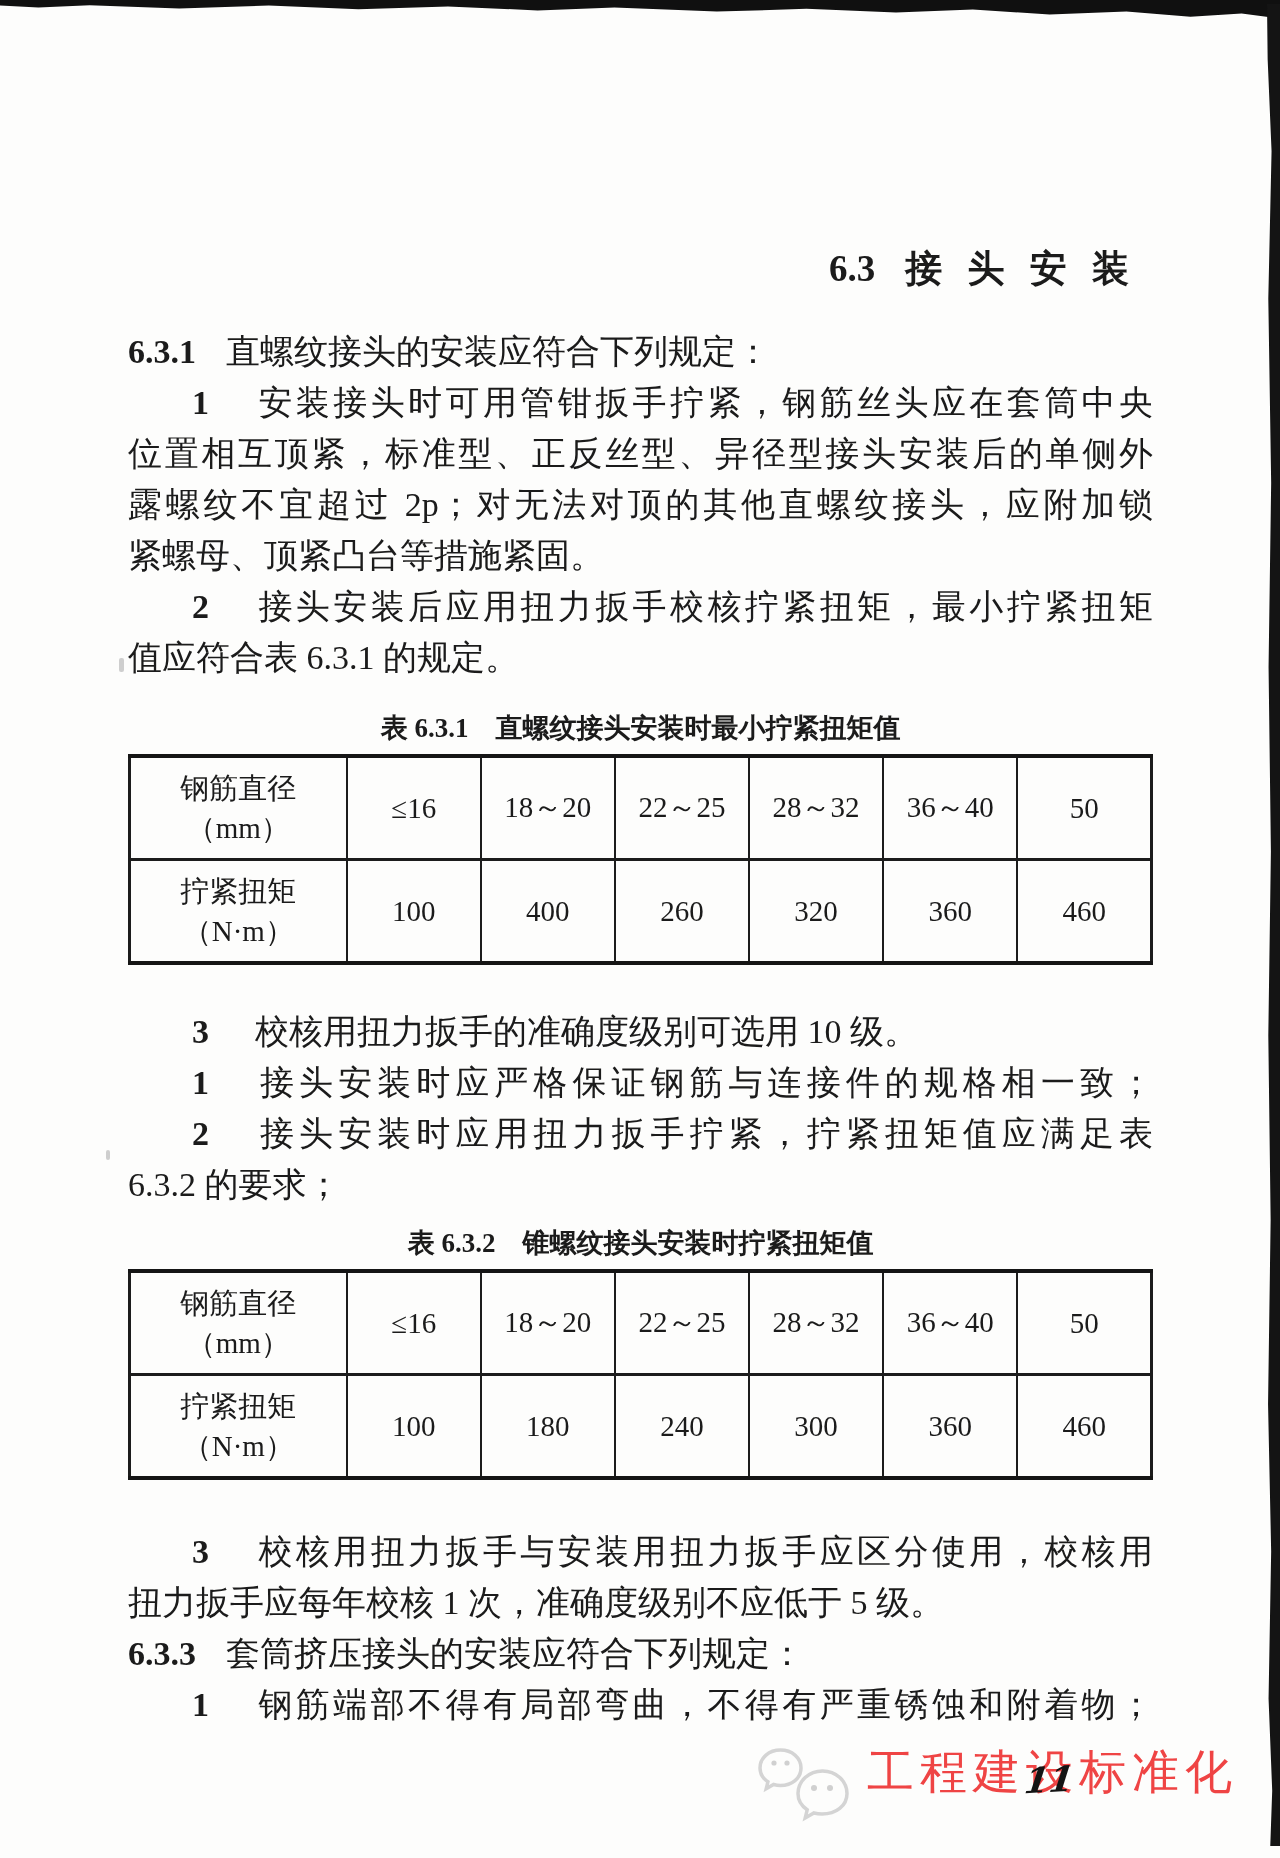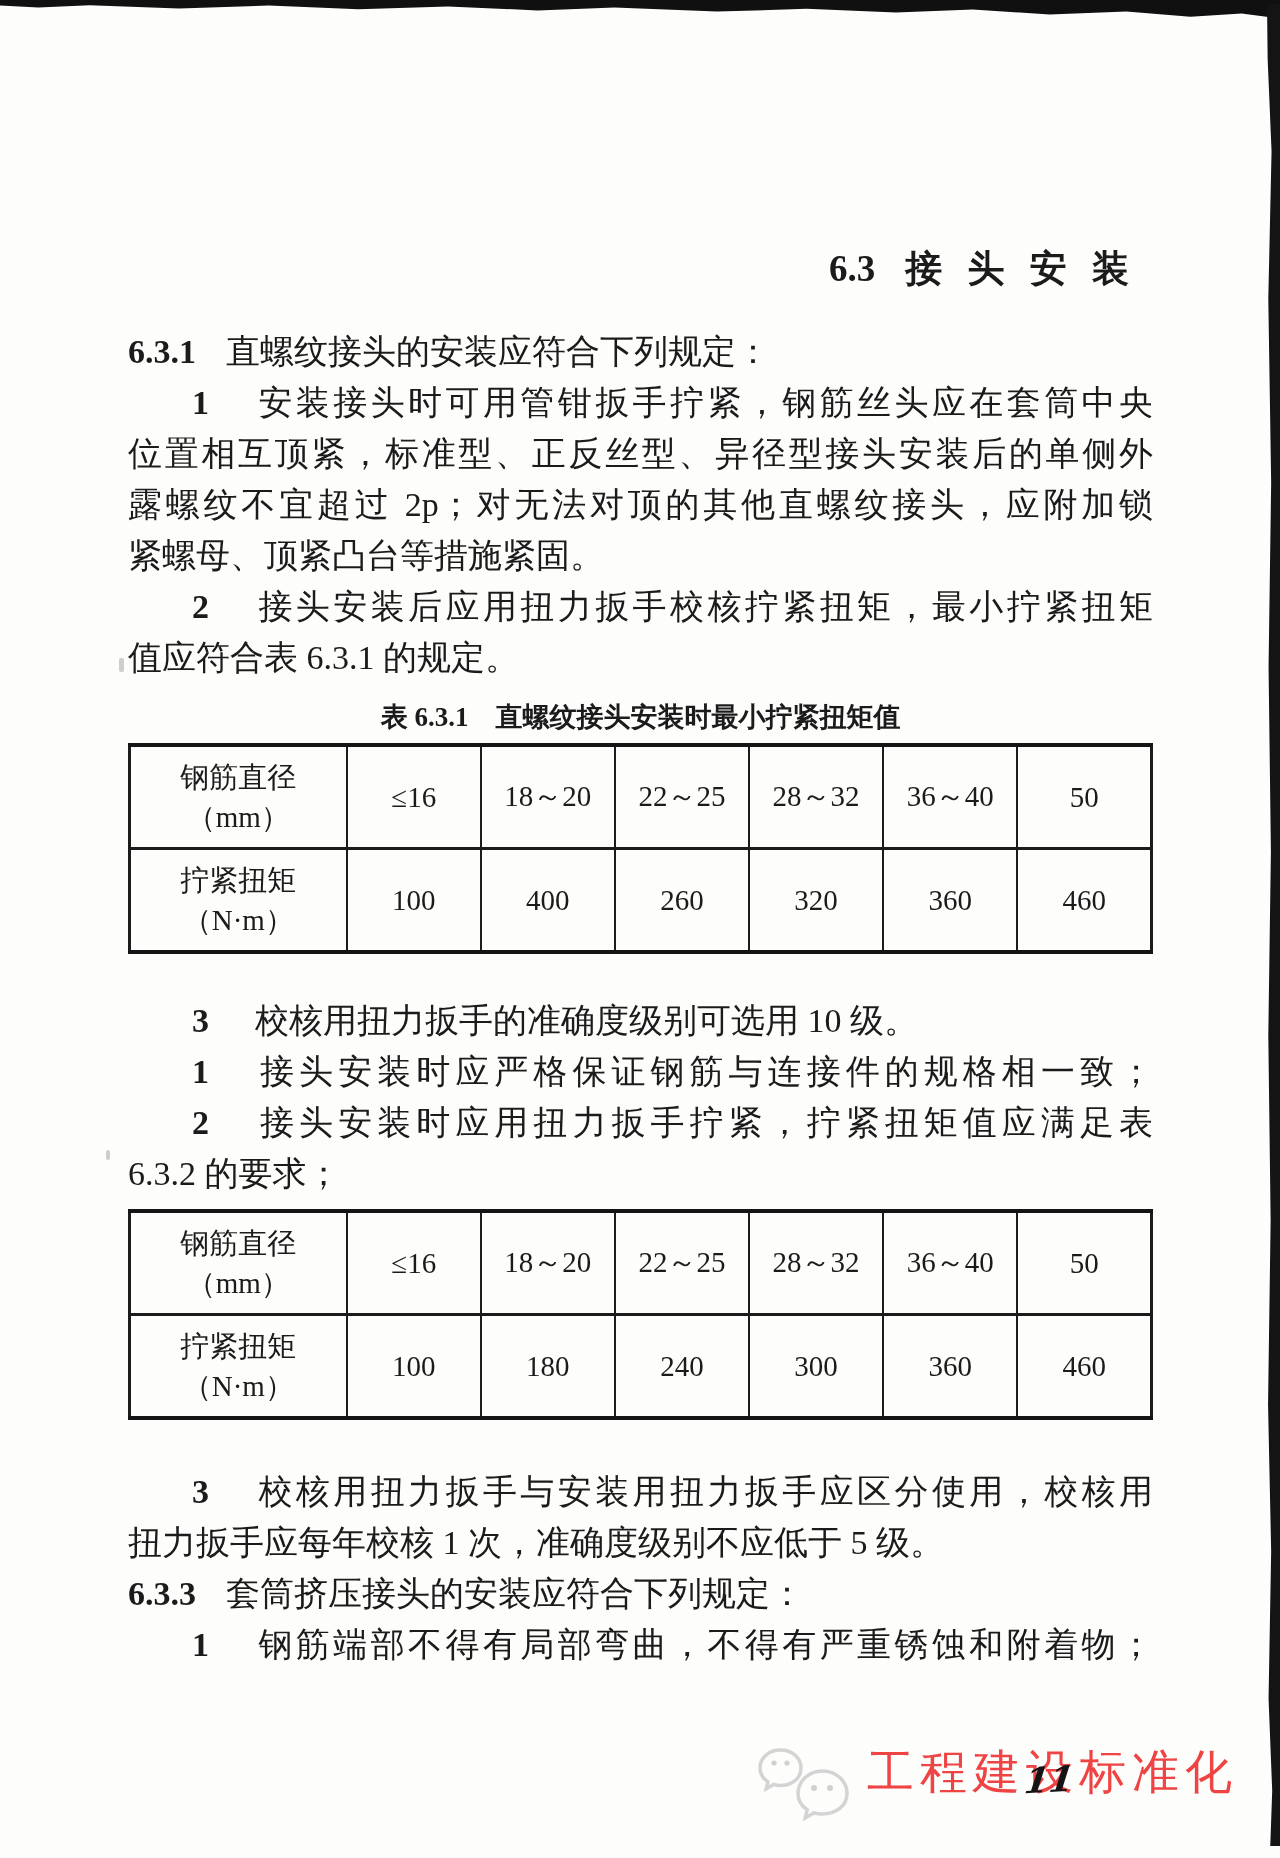--- a/index.html
+++ b/index.html
@@ -24,21 +24,21 @@
   .h-num{margin-right:30px;}
   .h-title{letter-spacing:8px;}
 
   .para{margin-top:37px;}
   .line{font-size:34px;line-height:51px;height:51px;white-space:nowrap;}
   .line.j{white-space:normal;text-align:justify;text-align-last:justify;}
   .line.ind{padding-left:64px;}
   .clab{font-weight:bold;margin-right:30px;}
   .num{font-weight:bold;margin-right:46px;}
 
-  .tbl-caption{margin-top:18px;text-align:center;font-weight:bold;
+  .tbl-caption{margin-top:29px;text-align:center;font-weight:bold;
                font-size:27px;line-height:32px;}
   table.tq{width:100%;margin-top:10px;border-collapse:collapse;table-layout:fixed;
            border:3px solid #1c1c1c;border-top:4px solid #151515;border-bottom:4px solid #151515;}
   table.tq td{border:2px solid #1c1c1c;height:100px;text-align:center;vertical-align:middle;
               font-size:29px;padding:0;}
   table.tq tr:first-child td{border-bottom:3px solid #1c1c1c;}
   table.tq td.lbl{width:21%;}
   table.tq td.lbl div{line-height:40px;}
   .after-table{margin-top:41px;}
   .after-table2{margin-top:46px;}
@@ -108,20 +108,21 @@
     </tbody>
       </table>
 
     <div class="para after-table">
       <div class="line ind"><span class="num">3</span><span>校核用扭力扳手的准确度级别可选用 10 级。</span></div>
       <div class="line j ind"><span class="num">1</span><span>接头安装时应严格保证钢筋与连接件的规格相一致；</span></div>
       <div class="line j ind"><span class="num">2</span><span>接头安装时应用扭力扳手拧紧，拧紧扭矩值应满足表</span></div>
       <div class="line">6.3.2 的要求；</div>
     </div>
 
+    <div class="tbl-caption cap2">表 6.3.2　锥螺纹接头安装时拧紧扭矩值</div>
 
     <table class="tq">
       <tbody>
           <tr>
         <td class="lbl">
           <div>钢筋直径</div>
           <div>（mm）</div>
         </td>
         <td>≤16</td>
         <td>18～20</td>

